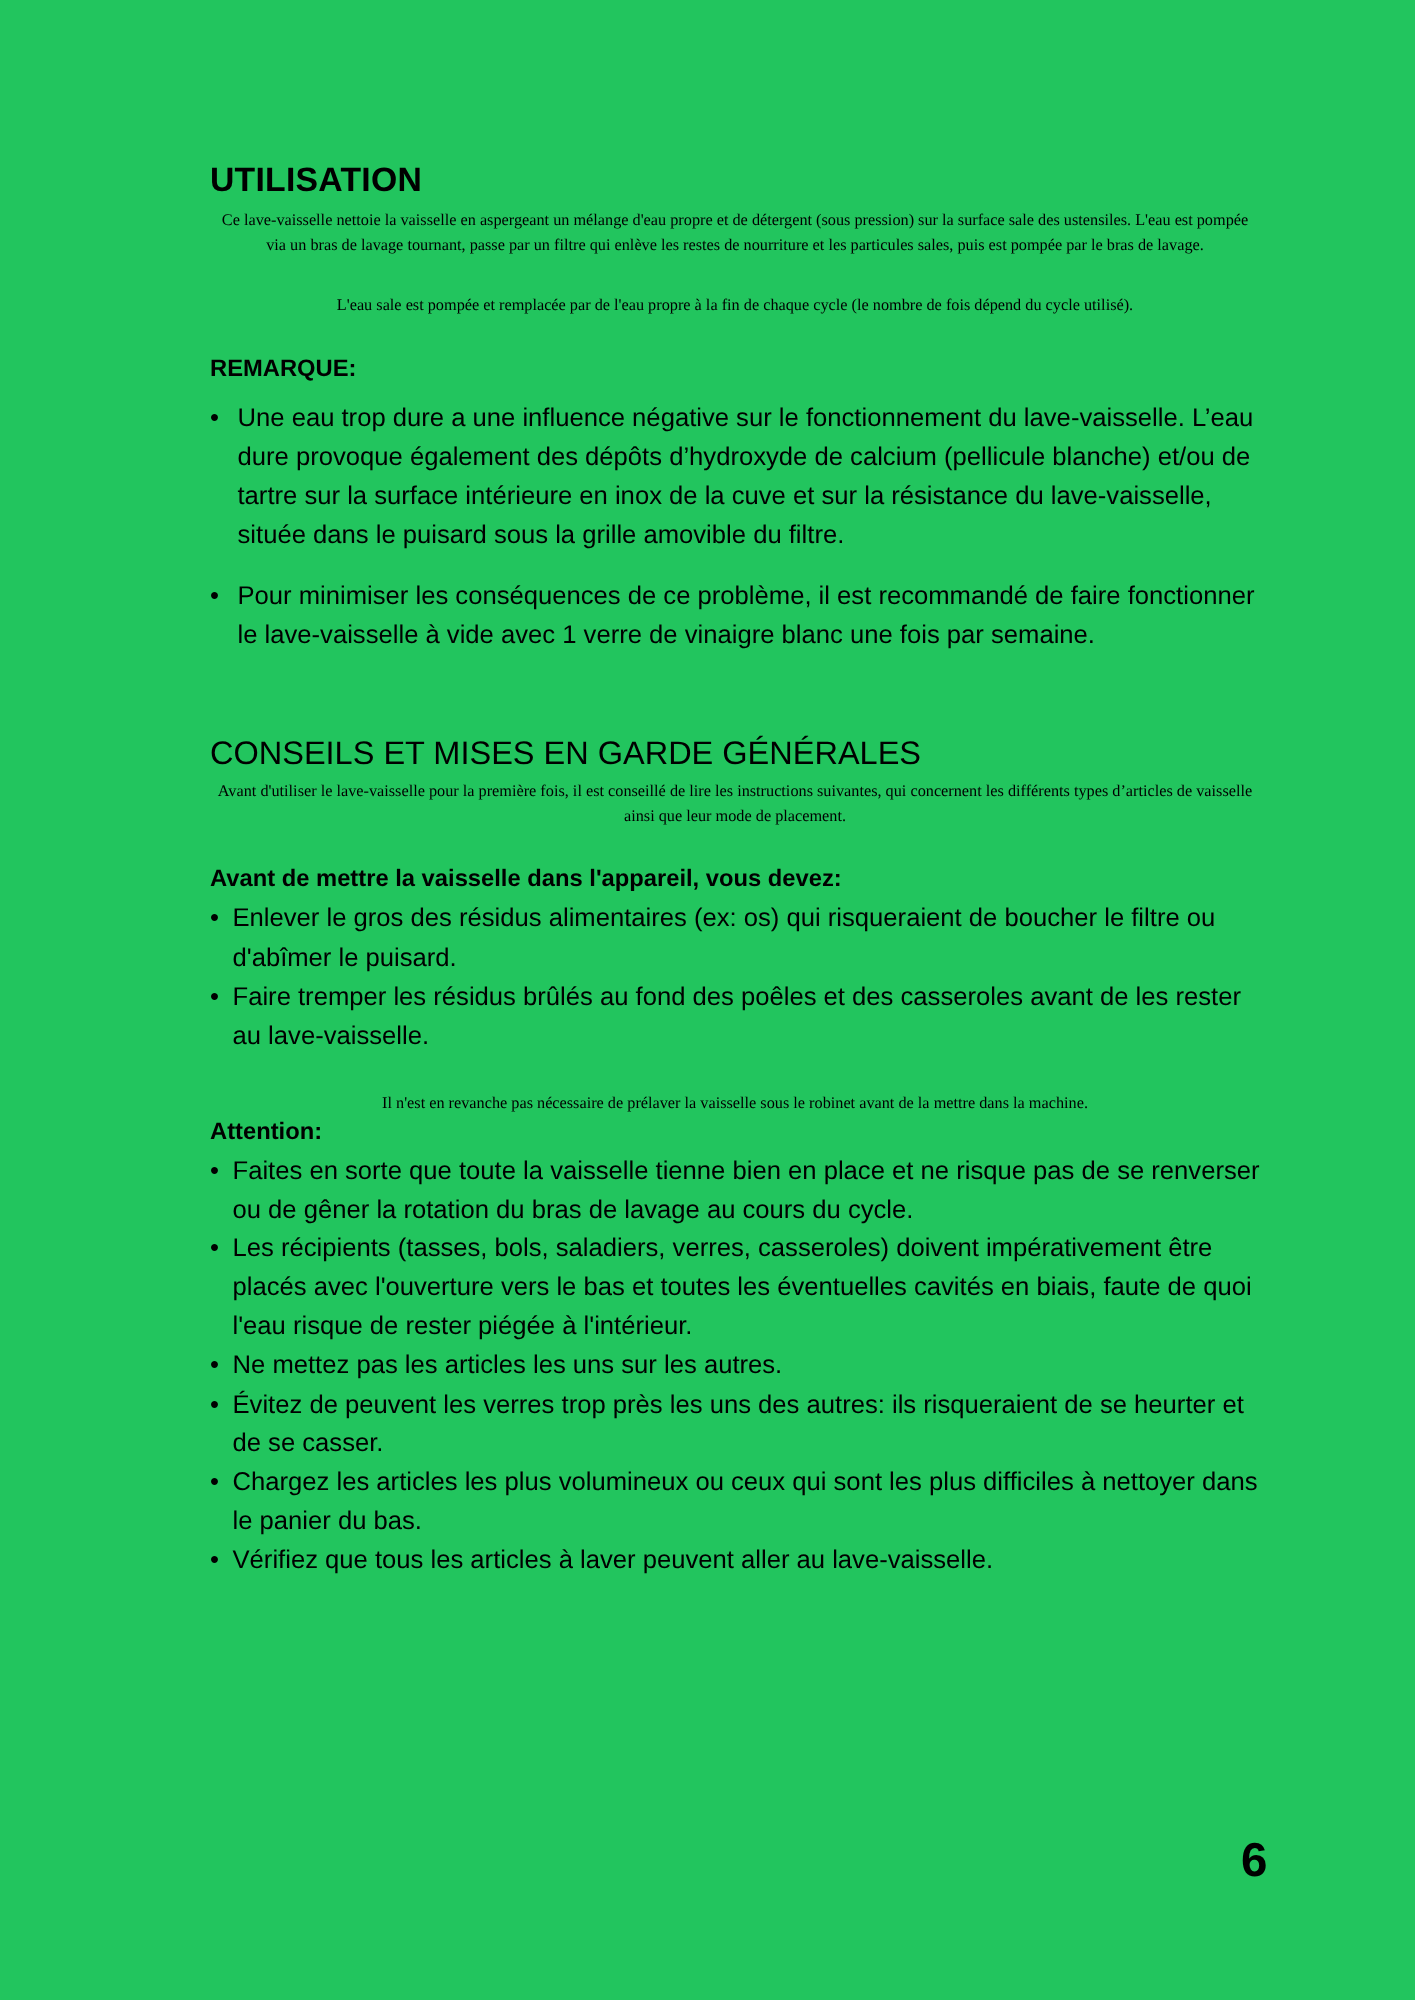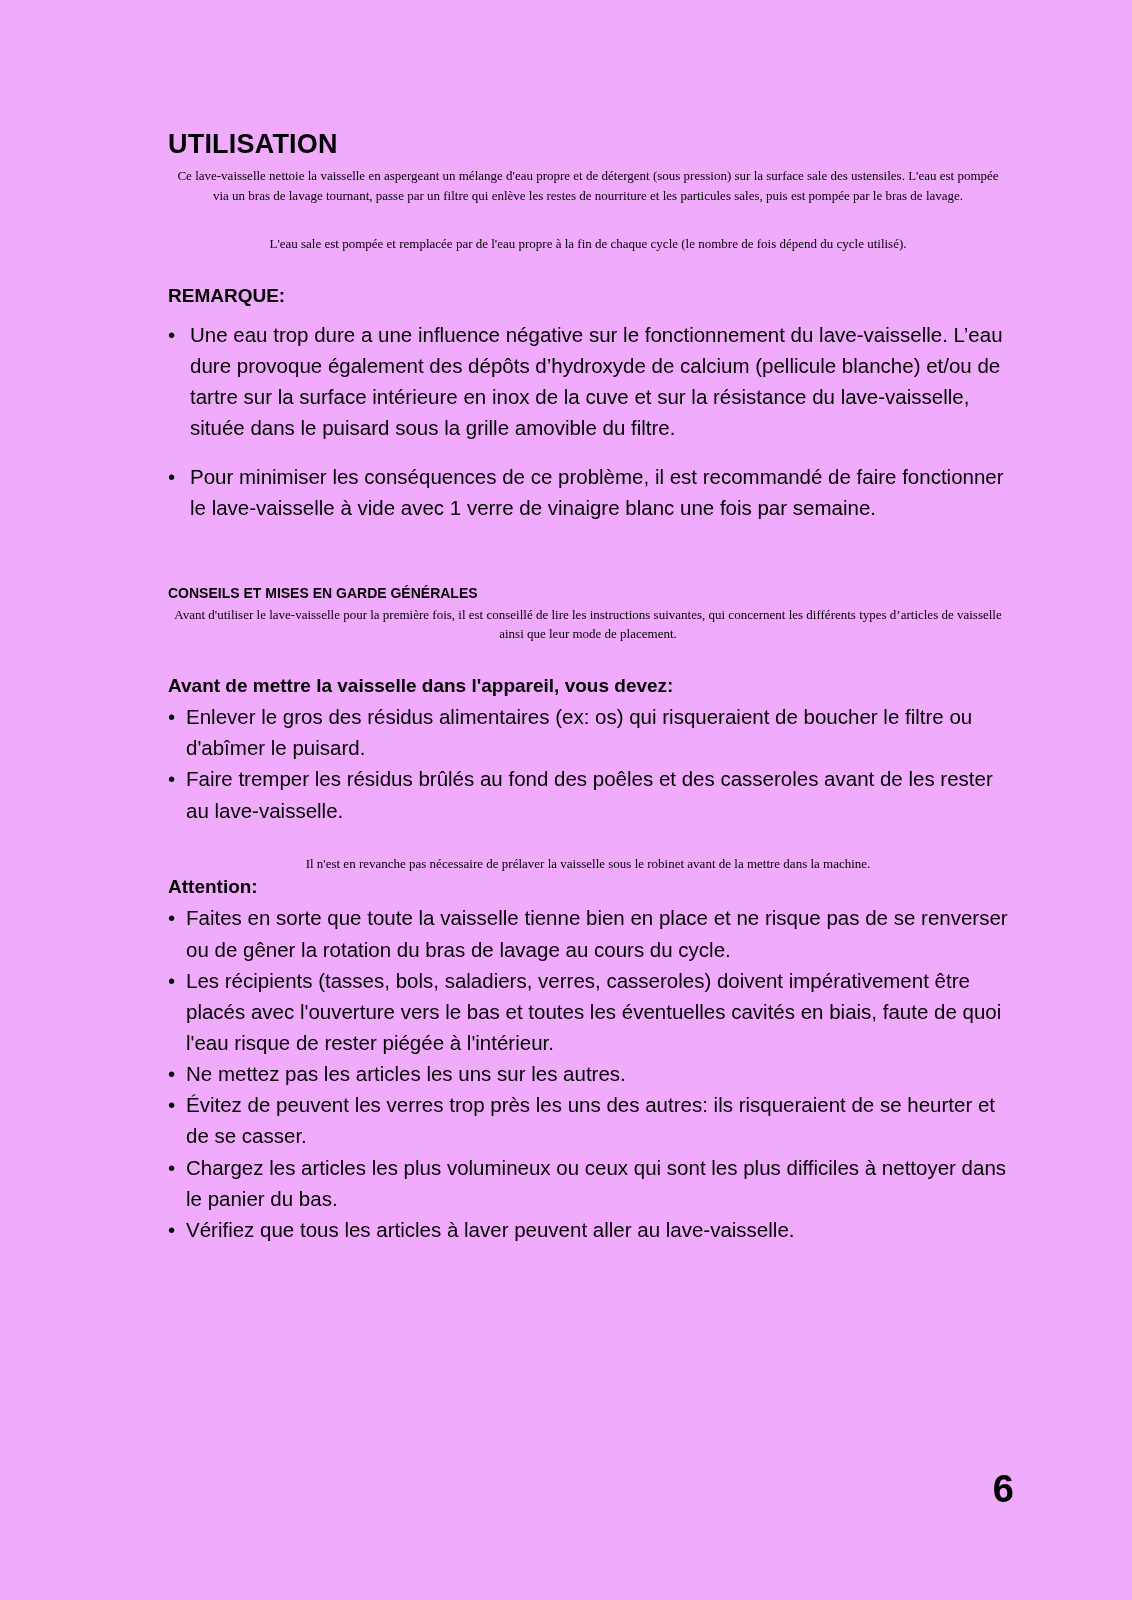--- a/index.html
+++ b/index.html
@@ -8,21 +8,21 @@
     background: #ffffff;
   }
   body {
     font-family: "Liberation Sans", sans-serif;
     color: #000000;
   }
   .page {
     position: relative;
     width: 1132px;
     height: 1600px;
-    background: #f0abfc;
+    background: #22c55e;
     box-sizing: border-box;
     overflow: hidden;
   }
   .content {
     position: absolute;
     left: 168px;
     top: 128px;
     width: 840px;
   }
   h1.doc-title {
@@ -43,22 +43,22 @@
   .spacer-md { height: 28px; }
   .spacer-lg { height: 44px; }
   .spacer-xs { height: 8px; }
   .bold-label {
     font-size: 19px;
     font-weight: bold;
     line-height: 1.52;
     margin: 0;
   }
   .heading-caps {
-    font-size: 14px;
-    font-weight: bold;
+    font-size: 26px;
+    font-weight: normal;
     line-height: 1.52;
     margin: 0;
   }
   ul.bullets {
     list-style: none;
     margin: 0;
     padding: 0;
   }
   ul.bullets li {
     font-size: 20.5px;

